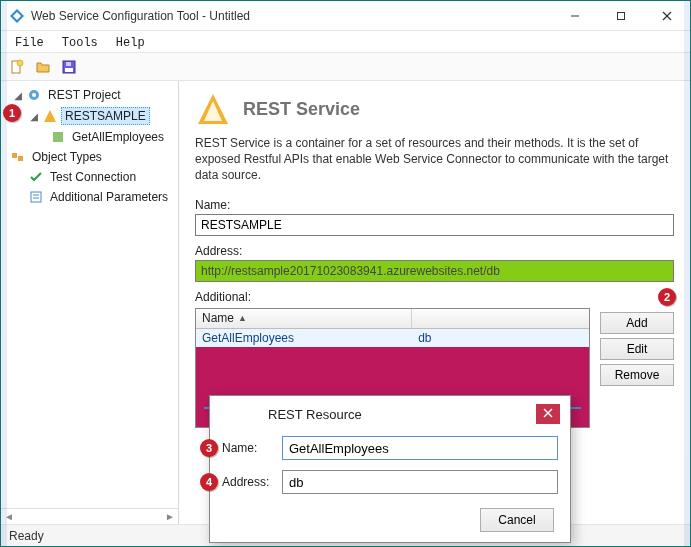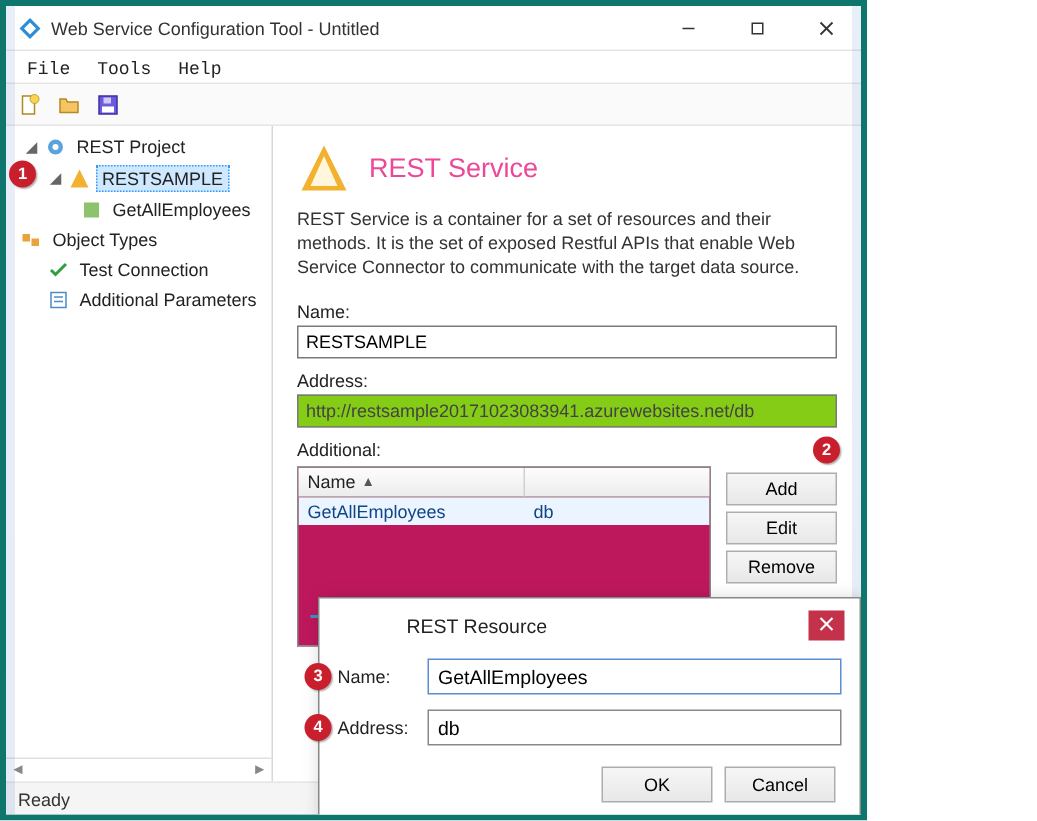--- a/index.html
+++ b/index.html
@@ -1,19 +1,19 @@
 <!DOCTYPE html>
 <html><head>
 <meta charset="utf-8">
 <style>
   * { box-sizing: border-box; }
   html, body { margin: 0; padding: 0; font-family: "Segoe UI", Tahoma, sans-serif; font-size: 12px; color: #222; }
   .win {
-    width: 578px; height: 547px;
-    border: 4px solid #0f766e;
+    width: 691px; height: 547px;
+    border: 1px solid #0f766e;
     background: #fff;
     display: flex; flex-direction: column;
     position: relative;
     overflow: hidden;
   }
   .bg-strip-left { position: absolute; top: 0; left: 0; width: 6px; height: 100%; background: linear-gradient(180deg,#3b78c5,#2b66b6); opacity:.12; pointer-events:none; }
   .bg-strip-right { position: absolute; top: 0; right: 0; width: 6px; height: 100%; background: linear-gradient(180deg,#3b78c5,#2b66b6); opacity:.12; pointer-events:none; }
 
   
   .titlebar { height: 30px; display: flex; align-items: center; padding: 0 0 0 8px; border-bottom: 1px solid #e5e5e5; background:#fff; }
@@ -46,21 +46,21 @@
   .tree-icon { width:14px; height:14px; flex:0 0 14px; }
 
   .callout { position:absolute; width:18px; height:18px; border-radius:50%; background:#c91e2c; color:#fff; font-weight:bold; font-size:11px; display:flex; align-items:center; justify-content:center; box-shadow:1px 1px 1px rgba(0,0,0,.3); z-index:5; }
 
   .left-scroll { height:16px; border-top:1px solid #e0e0e0; display:flex; align-items:center; justify-content:space-between; padding:0 3px; color:#888; font-size:10px; }
 
   
   .right { flex:1; display:flex; flex-direction:column; min-width:0; }
   .right-inner { flex:1; overflow:auto; padding:10px 16px; }
   .heading { display:flex; align-items:center; gap:12px; margin-bottom:8px; }
-  .heading h2 { margin:0; font-size:18px; font-weight:400; color:#ec4899;text-align:center; }
+  .heading h2 { margin:0; font-size:18px; font-weight:700; color:#737373;text-align:center; }
   .heading-icon { width:36px; height:36px; }
   .desc { font-size:12px; color:#333; line-height:1.35; margin-bottom:14px; }
 
   .form-label { font-size:12px; margin:8px 0 2px 0; display:block; }
   .tbox { width:100%; border:1px solid #7a7a7a; padding:3px 5px; font-family:inherit; font-size:12px; height:22px; }
   .tbox.readonly { background:#84cc16; color:#444; }
 
   .res-block { display:flex; gap:10px; margin-top:4px; }
   .res-table { flex:1; border:1px solid #888; background:#be185d; position:relative; }
   .res-hdr { display:flex; background:linear-gradient(#fdfdfd,#ececec); border-bottom:1px solid #bdbdbd; font-size:12px; height:20px; }
@@ -306,19 +306,18 @@
         <div class="callout" style="left:-22px;">3</div>
         <label>Name:</label>
         <input value="GetAllEmployees" style="">
       </div>
       <div class="dlg-row addr">
         <div class="callout" style="left:-22px;">4</div>
         <label>Address:</label>
         <input value="db" style="">
       </div>
       <div class="dlg-btns">
-        <button class="std-btn">OK</button>
         <button class="std-btn">Cancel</button>
       </div>
     </div>
   </div>
 
 </div>
 
 </body></html>

